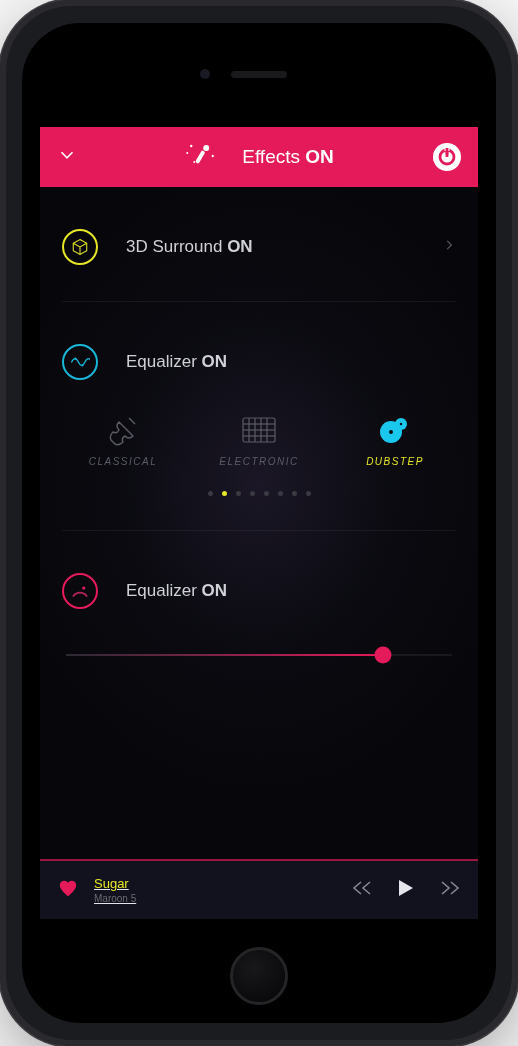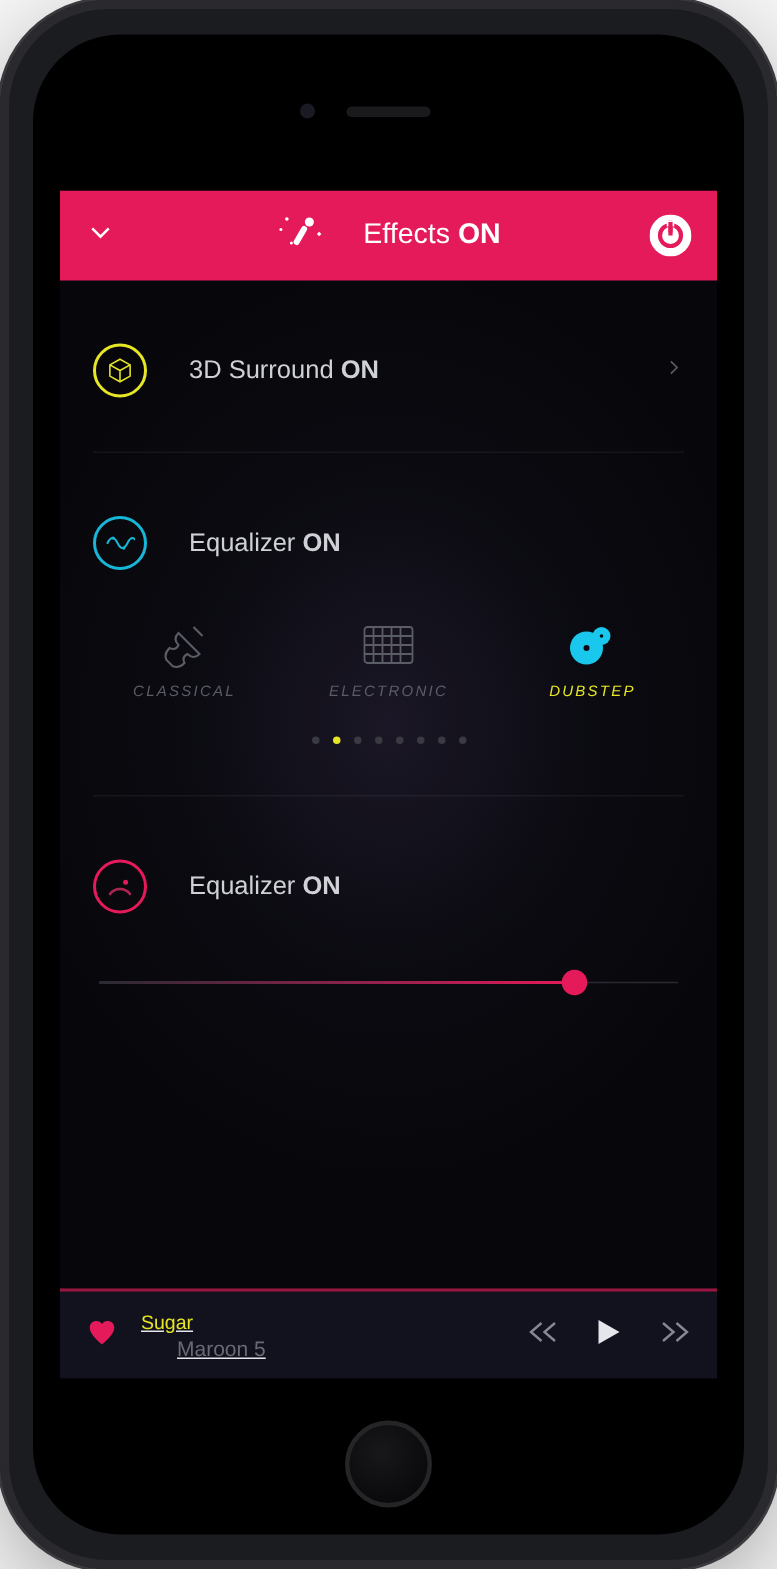--- a/index.html
+++ b/index.html
@@ -184,21 +184,21 @@
     background: #12121e;
     border-top: 2px solid #9a1641;
     display: flex;
     align-items: center;
     padding: 0 18px;
     gap: 16px;
   }
   .heart { color: #e51a5a; }
   .np-text { flex: 1; min-width: 0; text-decoration: underline; }
   .np-title { font-size: 13px; color: #e6e626; font-weight: 500; }
-  .np-artist { font-size: 14px; color: #6a6a74; margin-top: 2px; margin-left: 24px; }
+  .np-artist { font-size: 10px; color: #6a6a74; margin-top: 2px; }
   .transport { display: flex; gap: 26px; align-items: center; color: #888894; }
   .play-icon { color: #e4e6eb; }
 </style>
 </head>
 <body>
 
 <div class="phone">
 
   <div class="bezel">
     <div class="camera"></div>

